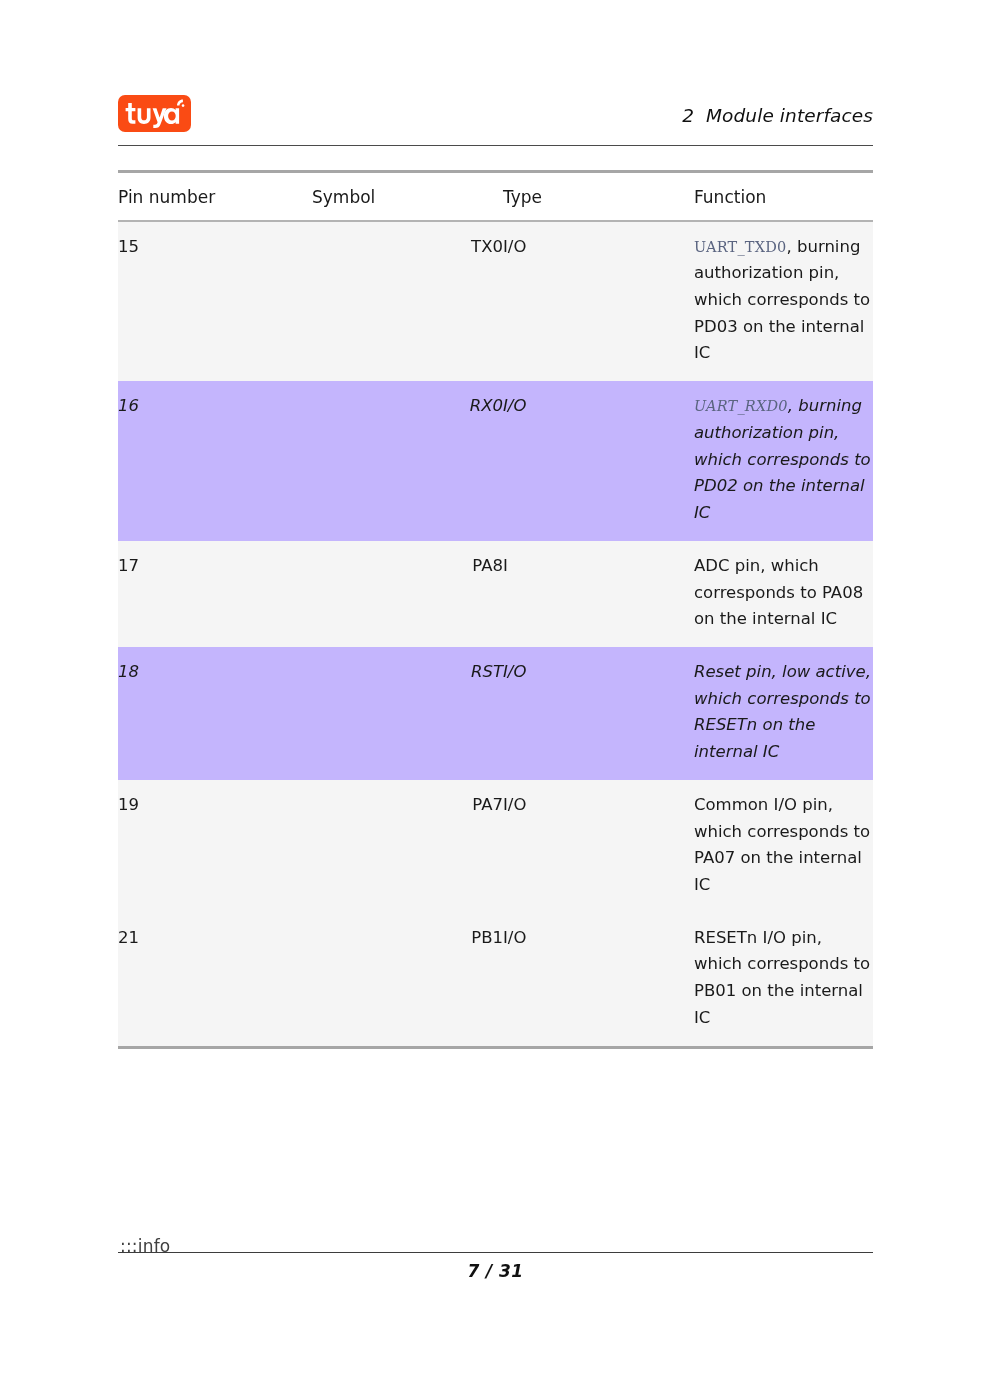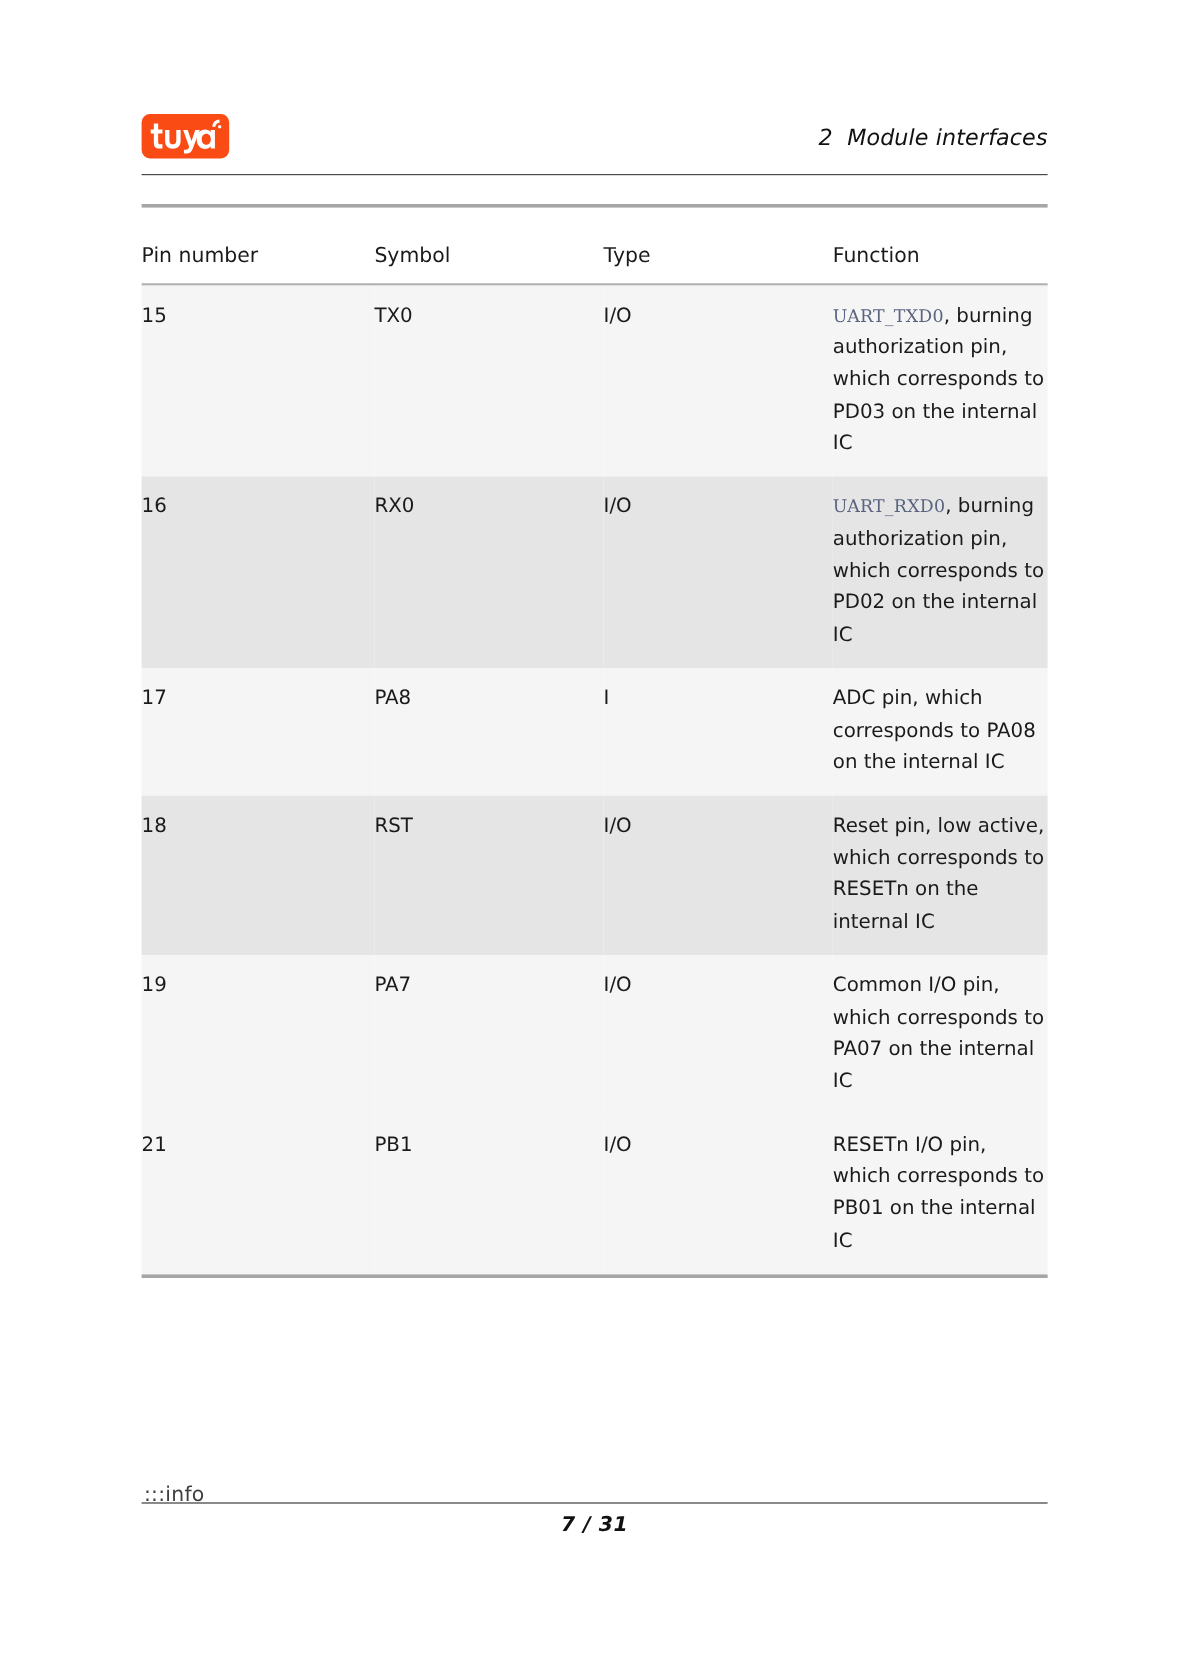--- a/index.html
+++ b/index.html
@@ -70,21 +70,20 @@
     left: 0;
     top: 170px;
     width: 755px;
   }
 
   table.pin-table {
     width: 755px;
     border-collapse: collapse;
     table-layout: fixed;
     font-size: 16.5px;
-    margin-top: 16px;
   }
 
   table.pin-table thead tr.head-row {
     background: #ffffff;
   }
 
   table.pin-table thead th {
     text-align: left;
     font-weight: normal;
     font-size: 17px;
@@ -110,31 +109,32 @@
     padding: 12px 0 14px 0;
     line-height: 1.62;
     color: #1a1a1a;
     font-size: 16.5px;
   }
 
   table.pin-table tbody tr.shaded td {
     background: #f5f5f5;
   }
   table.pin-table tbody tr.plain td {
-    background: #e5e5e5;
+    background: #c4b5fd;
+    font-style: italic;
   }
 
   
   col.c-pin      { width: 194px; }
   col.c-symbol   { width: 191px; }
   col.c-type     { width: 191px; }
   col.c-function { width: 179px; }
 
   td.cell-pin, th.cell-pin           { padding-left: 7px; }
-  td.cell-symbol, th.cell-symbol     { padding-left: 0px; }
+  td.cell-symbol, th.cell-symbol     { padding-left: 0px; text-align: right; }
   td.cell-type, th.cell-type         { padding-left: 0px; }
   td.cell-function, th.cell-function { padding-left: 0px; padding-right: 0px; }
 
   .code {
     font-family: "DejaVu Serif", "Liberation Serif", serif;
     font-size: 14.5px;
     color: #5b6craz;
     color: #5a6480;
     letter-spacing: 0.2px;
   }

